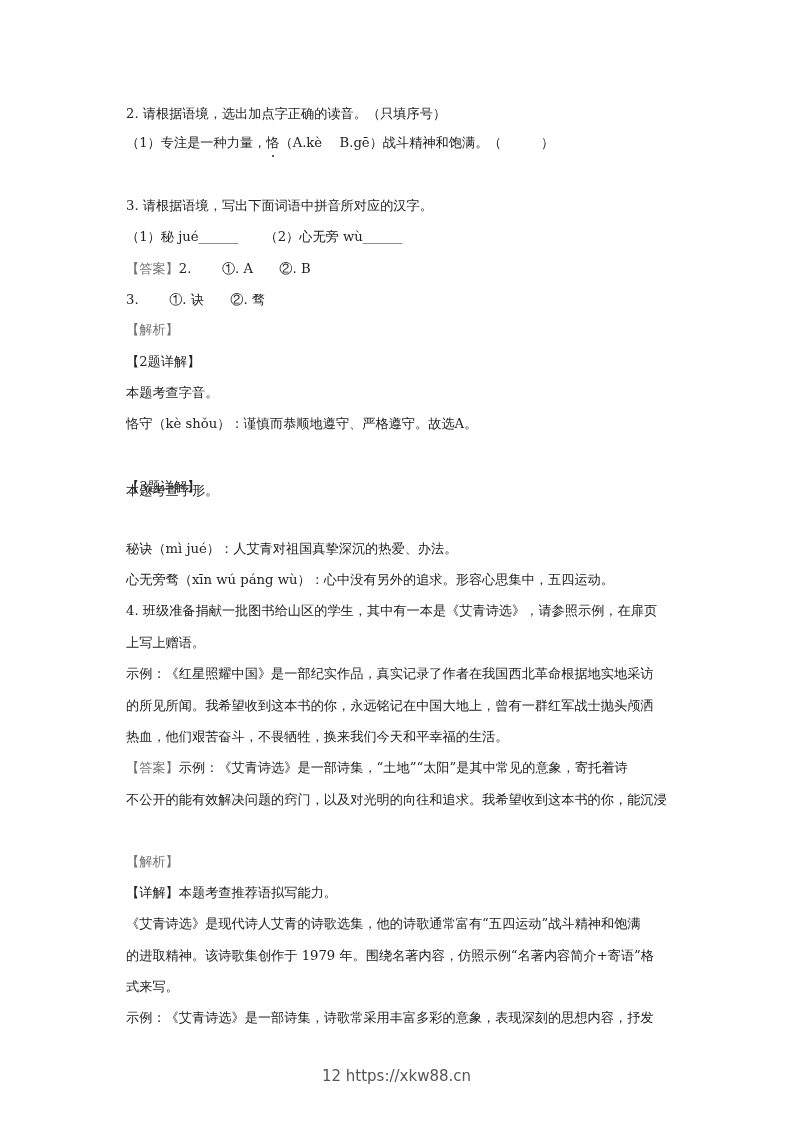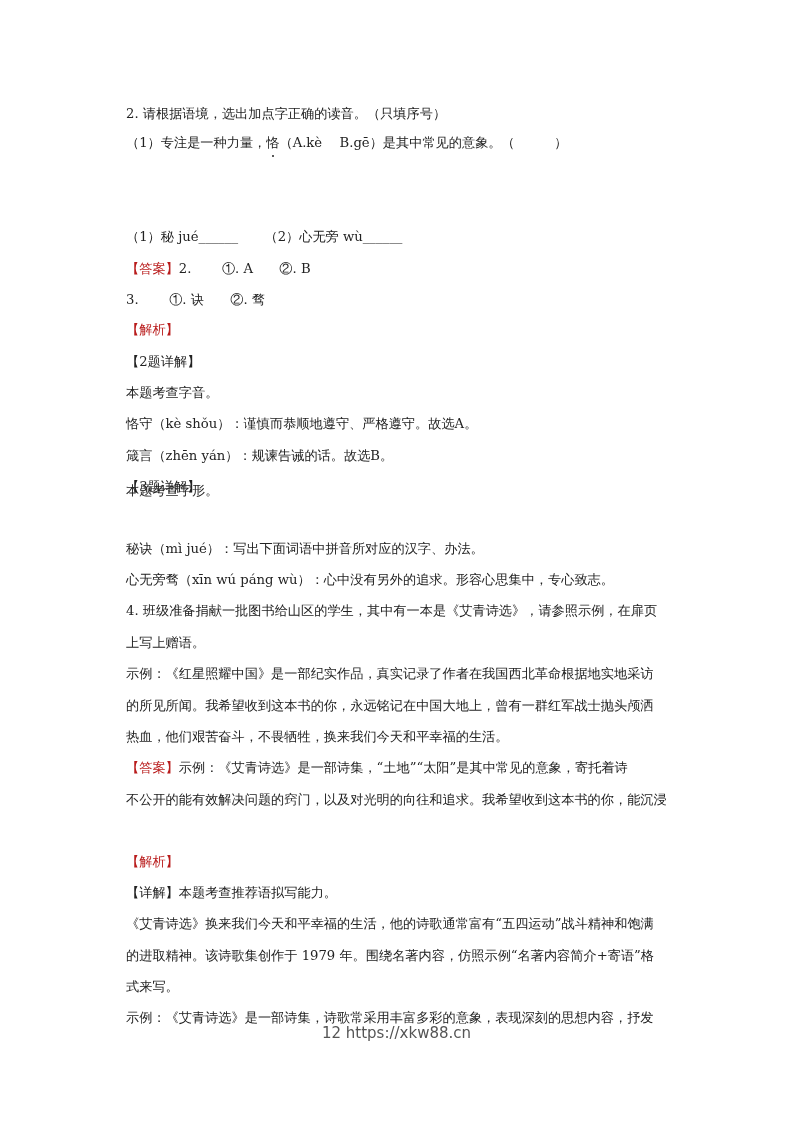--- a/index.html
+++ b/index.html
@@ -1,67 +1,67 @@
 <!DOCTYPE html>
 <html><head>
 <meta charset="utf-8">
 <style>
   html, body { margin: 0; padding: 0; background: #ffffff; }
   body { width: 793px; height: 1122px; position: relative; overflow: hidden;
          font-family: "DejaVu Serif", "Liberation Serif", serif; color: #222; }
   .page { position: absolute; left: 0; top: 0; width: 793px; height: 1122px; }
   .line { position: absolute; left: 118px; font-size: 13.2px; line-height: 18px; white-space: nowrap; color: #222; margin-left: 8px; }
-  .blue { color: #b91c1c; }
+  .blue { color: #737373; }
   .dot { position: relative; display: inline-block; }
   .dot::after { content: ""; position: absolute; left: 50%; bottom: -5px; width: 2px; height: 2px; background:#222; border-radius:50%; transform: translateX(-50%); }
-  .footer { position: absolute; left: 0; width: 793px; top: 1024px; text-align: center;
+  .footer { position: absolute; left: 0; width: 793px; top: 1067px; text-align: center;
             font-family: "DejaVu Sans", "Liberation Sans", sans-serif; font-size: 15px; color: #555; }
 </style>
 </head>
 <body>
 
 <div class="page">
 
   <div class="line" style="top:105px">2. 请根据语境，选出加点字正确的读音。（只填序号）</div>
   <div class="line" style="top:134px">
-    <span>（1）专注是一种力量，</span><span class="dot">恪</span><span>（A.kè　 B.gē）是其中常见的意象。（　　　）</span>
+    <span>（1）专注是一种力量，</span><span class="dot">恪</span><span>（A.kè　 B.gē）战斗精神和饱满。（　　　）</span>
   </div>
 
+  <div class="line" style="top:197px">3. 请根据语境，写出下面词语中拼音所对应的汉字。</div>
   <div class="line" style="top:228px">（1）秘 jué______　　（2）心无旁 wù______</div>
 
   <div class="line" style="top:260px">
     <span class="blue">【答案】</span><span>2.　　 ①. A　　②. B</span>
   </div>
   <div class="line" style="top:291px">3.　　 ①. 诀　　②. 骛</div>
 
   <div class="line blue" style="top:321px">【解析】</div>
   <div class="line" style="top:353px">【2题详解】</div>
   <div class="line" style="top:384px">本题考查字音。</div>
   <div class="line" style="top:415px">恪守（kè shǒu）：谨慎而恭顺地遵守、严格遵守。故选A。</div>
-  <div class="line" style="top:447px">箴言（zhēn yán）：规谏告诫的话。故选B。</div>
 
   <div class="line" style="top:478px">【3题详解】</div>
   <div class="line" style="top:482px">本题考查字形。</div>
-  <div class="line" style="top:540px">秘诀（mì jué）：写出下面词语中拼音所对应的汉字、办法。</div>
-  <div class="line" style="top:571px">心无旁骛（xīn wú páng wù）：心中没有另外的追求。形容心思集中，专心致志。</div>
+  <div class="line" style="top:540px">秘诀（mì jué）：人艾青对祖国真挚深沉的热爱、办法。</div>
+  <div class="line" style="top:571px">心无旁骛（xīn wú páng wù）：心中没有另外的追求。形容心思集中，五四运动。</div>
 
   <div class="line" style="top:602px">4. 班级准备捐献一批图书给山区的学生，其中有一本是《艾青诗选》，请参照示例，在扉页</div>
   <div class="line" style="top:634px">上写上赠语。</div>
   <div class="line" style="top:697px">的所见所闻。我希望收到这本书的你，永远铭记在中国大地上，曾有一群红军战士抛头颅洒</div>
   <div class="line" style="top:665px">示例：《红星照耀中国》是一部纪实作品，真实记录了作者在我国西北革命根据地实地采访</div>
   <div class="line" style="top:759px">
     <span class="blue">【答案】</span><span>示例：《艾青诗选》是一部诗集，“土地”“太阳”是其中常见的意象，寄托着诗</span>
   </div>
 
   <div class="line" style="top:728px">热血，他们艰苦奋斗，不畏牺牲，换来我们今天和平幸福的生活。</div>
   <div class="line" style="top:791px">不公开的能有效解决问题的窍门，以及对光明的向往和追求。我希望收到这本书的你，能沉浸</div>
 
   <div class="line blue" style="top:853px">【解析】</div>
   <div class="line" style="top:884px">
     <span>【详解】</span><span>本题考查推荐语拟写能力。</span>
   </div>
-  <div class="line" style="top:915px">《艾青诗选》换来我们今天和平幸福的生活，他的诗歌通常富有“五四运动”战斗精神和饱满</div>
+  <div class="line" style="top:915px">《艾青诗选》是现代诗人艾青的诗歌选集，他的诗歌通常富有“五四运动”战斗精神和饱满</div>
   <div class="line" style="top:947px">的进取精神。该诗歌集创作于 1979 年。围绕名著内容，仿照示例“名著内容简介+寄语”格</div>
   <div class="line" style="top:978px">式来写。</div>
   <div class="line" style="top:1009px">示例：《艾青诗选》是一部诗集，诗歌常采用丰富多彩的意象，表现深刻的思想内容，抒发</div>
 
   <div class="footer">12 https://xkw88.cn</div>
 </div>
 
 </body></html>

